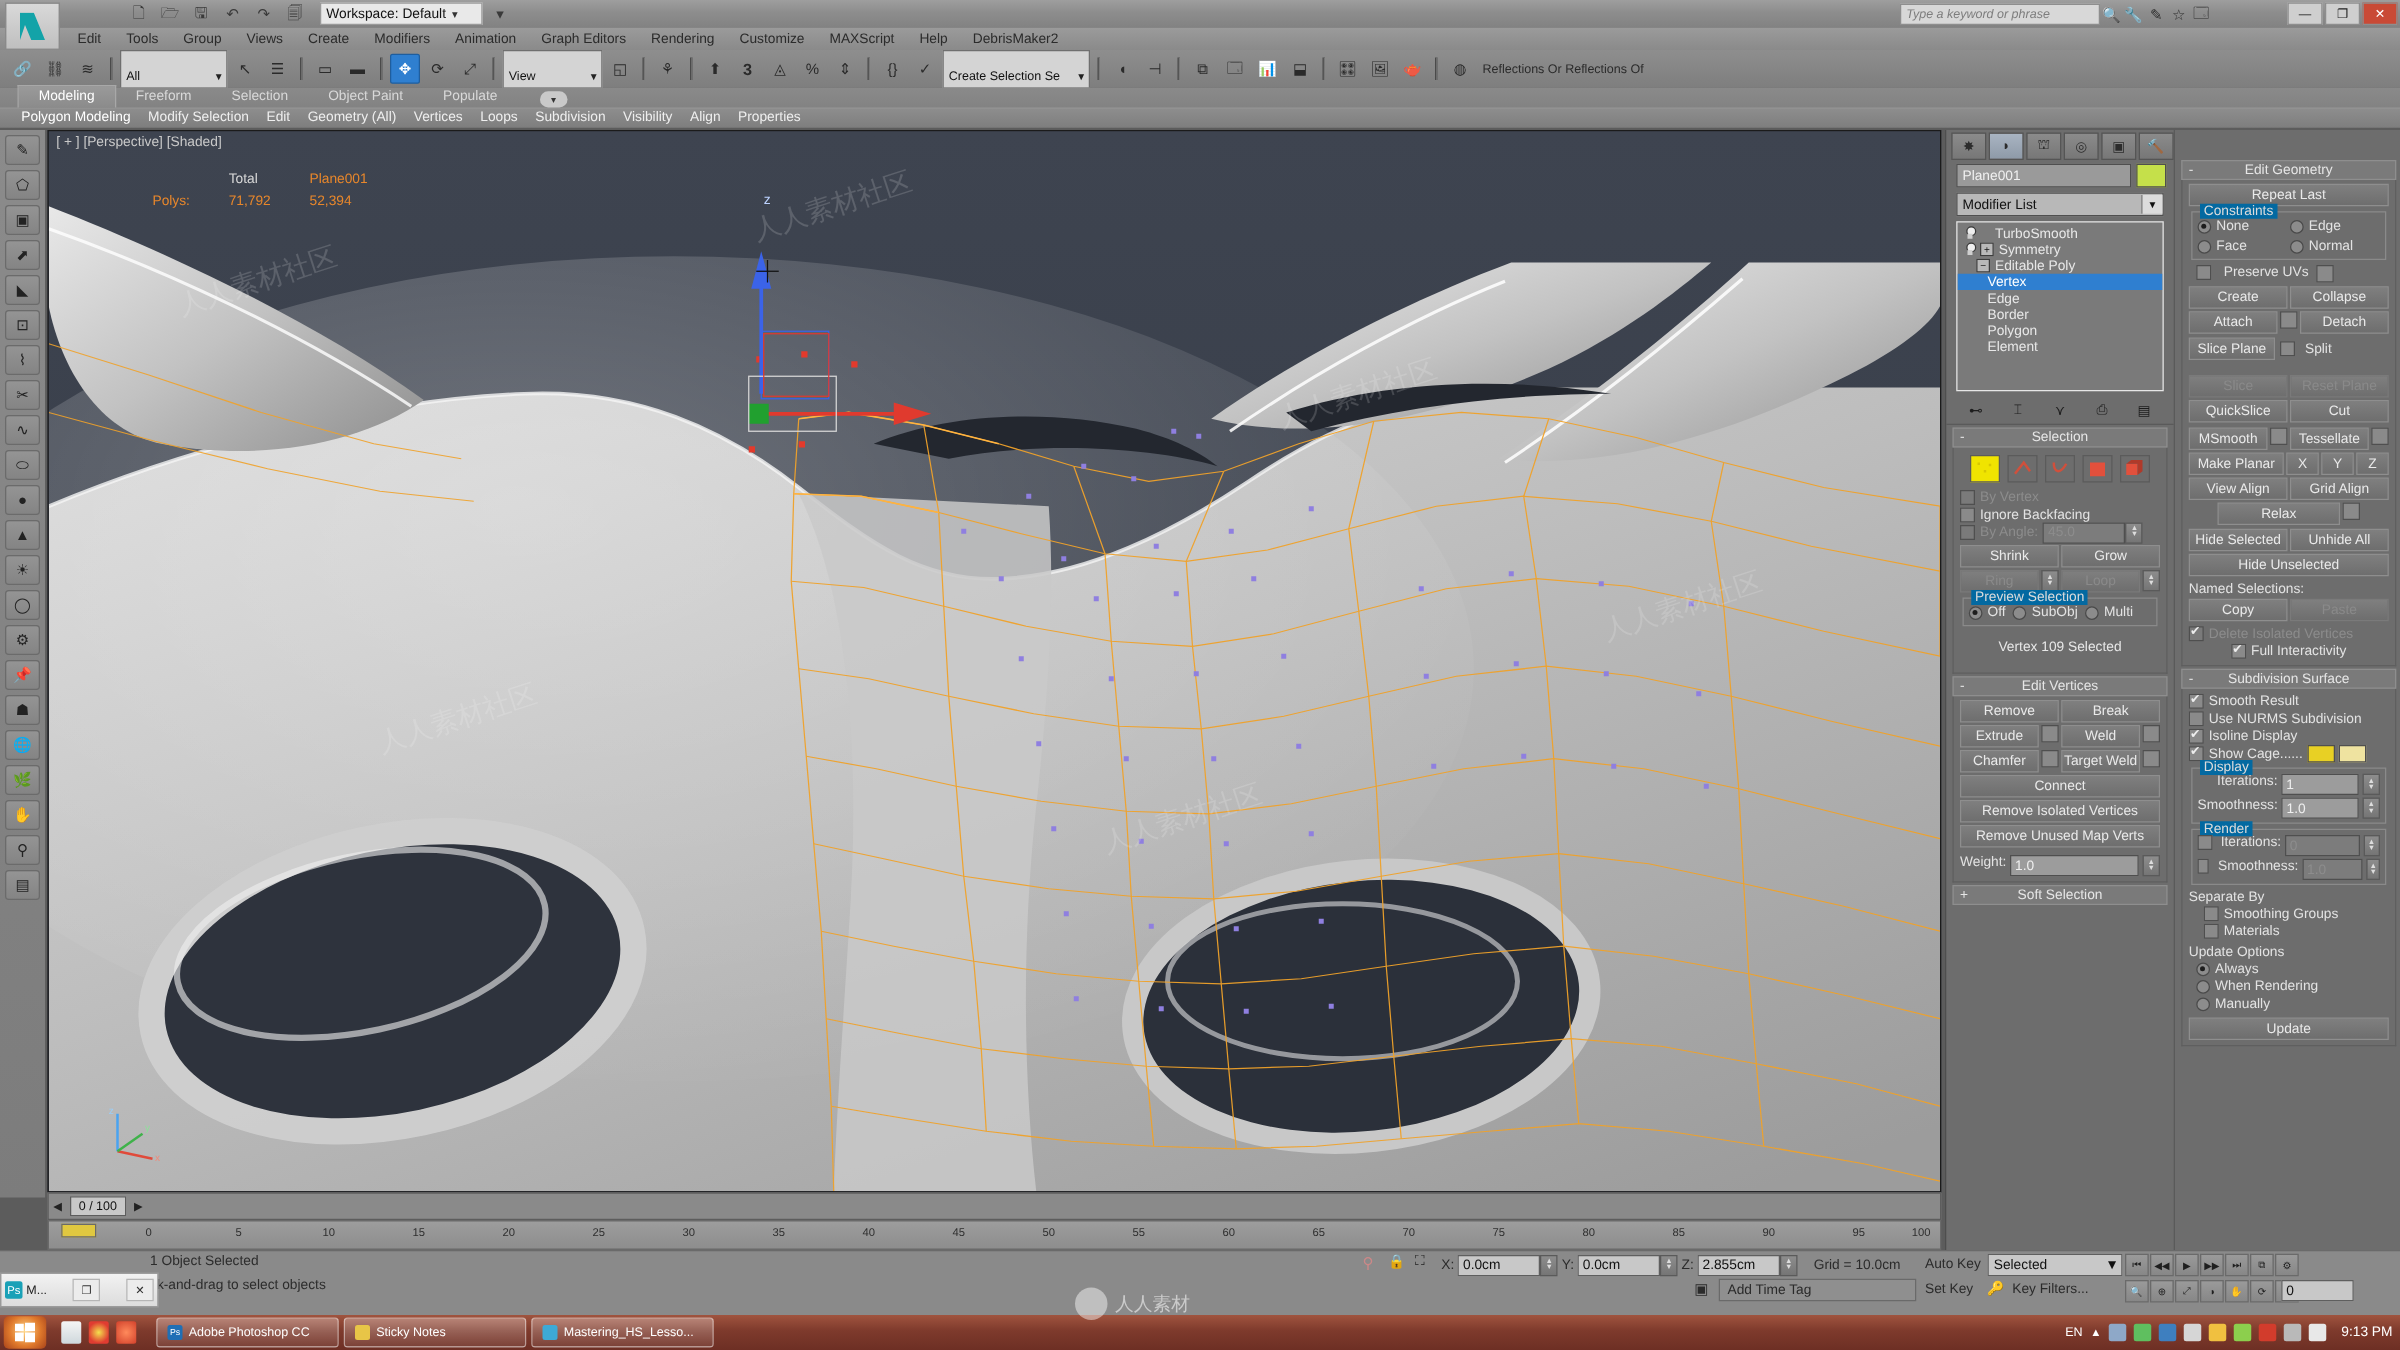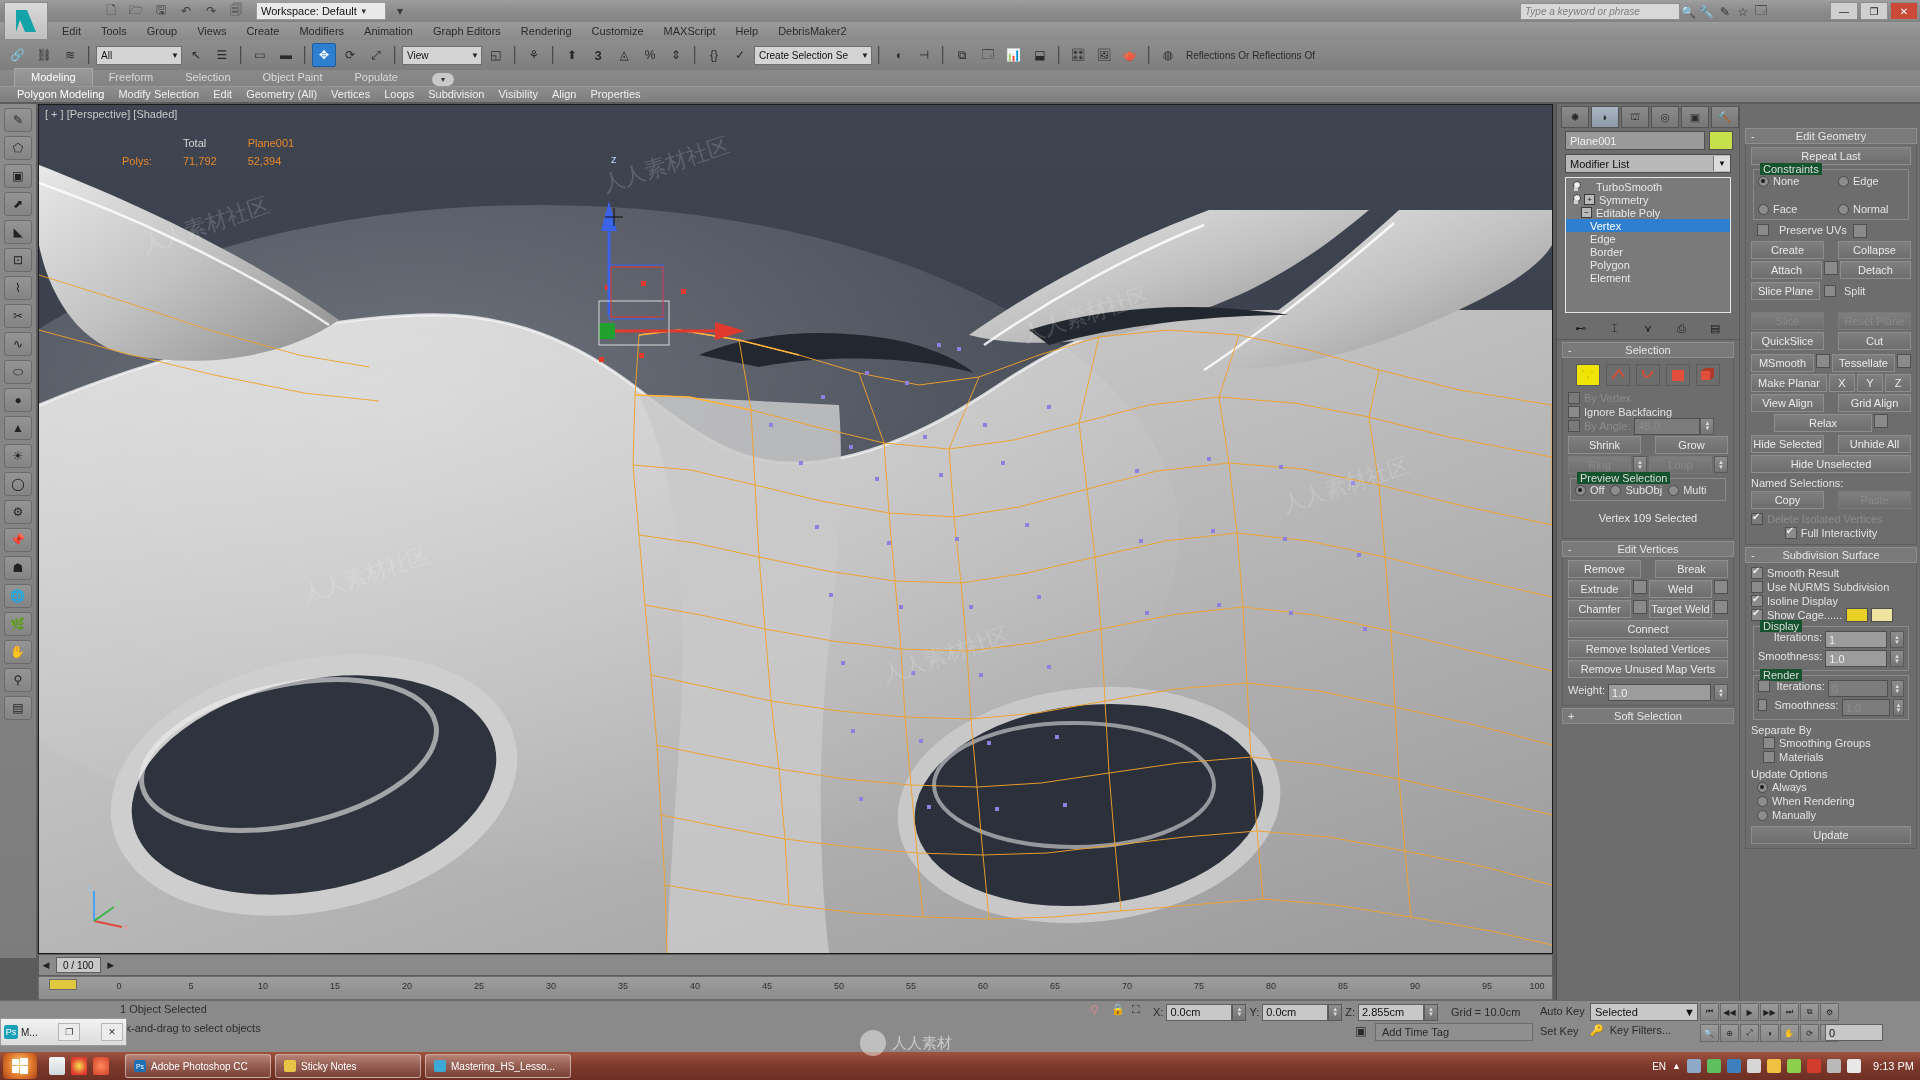--- a/index.html
+++ b/index.html
@@ -67,21 +67,21 @@
   .toolbar{
     position:absolute;left:0;top:40px;width:1920px;height:30px;
     background:linear-gradient(#8e8e8e,#7e7e7e);display:flex;align-items:center;
     padding-left:6px;gap:2px;
   }
   .tb{width:22px;height:22px;border:1px solid transparent;border-radius:2px;
       display:flex;align-items:center;justify-content:center;font-size:12px;color:#2a2a2a;}
   .tb.on{background:#2f7fd0;border-color:#1f5e9e;color:#fff;}
   .combo{
     height:17px;background:#d4d4d4;border:1px solid #6f6f6f;display:flex;align-items:center;
-    padding:0 2px 0 4px;color:#111;font-size:10px;justify-content:space-between;
+    padding:12px 2px 0 4px;color:#111;font-size:10px;justify-content:space-between;
   }
   .combo .ar{font-size:8px;margin-left:4px;color:#222;}
   .tb-label{color:#2b2b2b;font-size:10px;margin-left:4px;}
 
   
   .ribbon{
     position:absolute;left:0;top:70px;width:1920px;height:32px;
     background:linear-gradient(#8a8a8a,#7b7b7b);
   }
   .ribtabs{display:flex;align-items:flex-end;height:16px;padding-left:14px;gap:0;}
@@ -150,32 +150,32 @@
   .roll{margin:2px 5px 0 5px;}
   .rollhdr{height:14px;background:#7a7a7a;border:1px solid #8e8e8e;display:flex;align-items:center;
     justify-content:center;color:#e6e6e6;font-size:11px;position:relative;}
   .rollhdr .mn{position:absolute;left:5px;}
   .rollbody{background:#6d6d6d;padding:3px 5px 4px 5px;border:1px solid #5f5f5f;border-top:none;}
   .btn{
     height:16px;background:linear-gradient(#7f7f7f,#6e6e6e);border:1px solid #8e8e8e;
     color:#eaeaea;font-size:11px;display:flex;align-items:center;justify-content:center;
   }
   .btn.dis{color:#8a8a8a;border-color:#7a7a7a;}
-  .grid2{display:grid;grid-template-columns:1fr 1fr;gap:14px;}
+  .grid2{display:grid;grid-template-columns:1fr 1fr;gap:2px;}
   .chk{width:10px;height:10px;border:1px solid #4f4f4f;background:#8a8a8a;display:inline-block;
     margin-right:4px;position:relative;vertical-align:middle;}
   .chk.on:after{content:"✔";position:absolute;left:0px;top:-3px;font-size:10px;color:#eee;}
   .chk.dis{background:#7a7a7a;}
   .cline{display:flex;align-items:center;color:#e3e3e3;font-size:11px;height:14px;}
   .cline.dis{color:#8c8c8c;}
   .radio{width:9px;height:9px;border-radius:50%;border:1px solid #4a4a4a;background:#8c8c8c;
     display:inline-block;margin-right:4px;position:relative;vertical-align:middle;}
   .radio.on:after{content:"";position:absolute;left:2px;top:2px;width:4px;height:4px;border-radius:50%;background:#1d1d1d;}
   .group{border:1px solid #8a8a8a;margin:4px 2px 3px 2px;padding:4px 4px 3px 4px;position:relative;}
-  .group .gt{position:absolute;top:-7px;left:6px;background:#14532d;padding:0 3px;color:#dcdcdc;font-size:11px;}
+  .group .gt{position:absolute;top:-7px;left:6px;background:#0369a1;padding:0 3px;color:#dcdcdc;font-size:11px;}
   .spin{width:12px;height:15px;background:linear-gradient(#8d8d8d,#757575);border:1px solid #5a5a5a;
     display:flex;flex-direction:column;align-items:center;justify-content:center;font-size:6px;color:#ddd;line-height:5px;}
   .num{height:15px;background:#9c9c9c;border:1px solid #4f4f4f;color:#efefef;font-size:11px;
     display:flex;align-items:center;padding:0 3px;}
   .num.dis{background:#7c7c7c;color:#8d8d8d;}
   .sqbtn{width:12px;height:12px;background:#8a8a8a;border:1px solid #4f4f4f;}
   .selmodes{display:flex;gap:6px;align-items:center;justify-content:center;padding:3px 0 5px 0;}
   .sm-ico{width:22px;height:20px;border:1px solid #5b5b5b;display:flex;align-items:center;justify-content:center;}
   .sm-ico.sel{background:#f0e400;}
   .infotext{color:#e8e8e8;font-size:11px;text-align:center;padding:8px 0 10px 0;}

